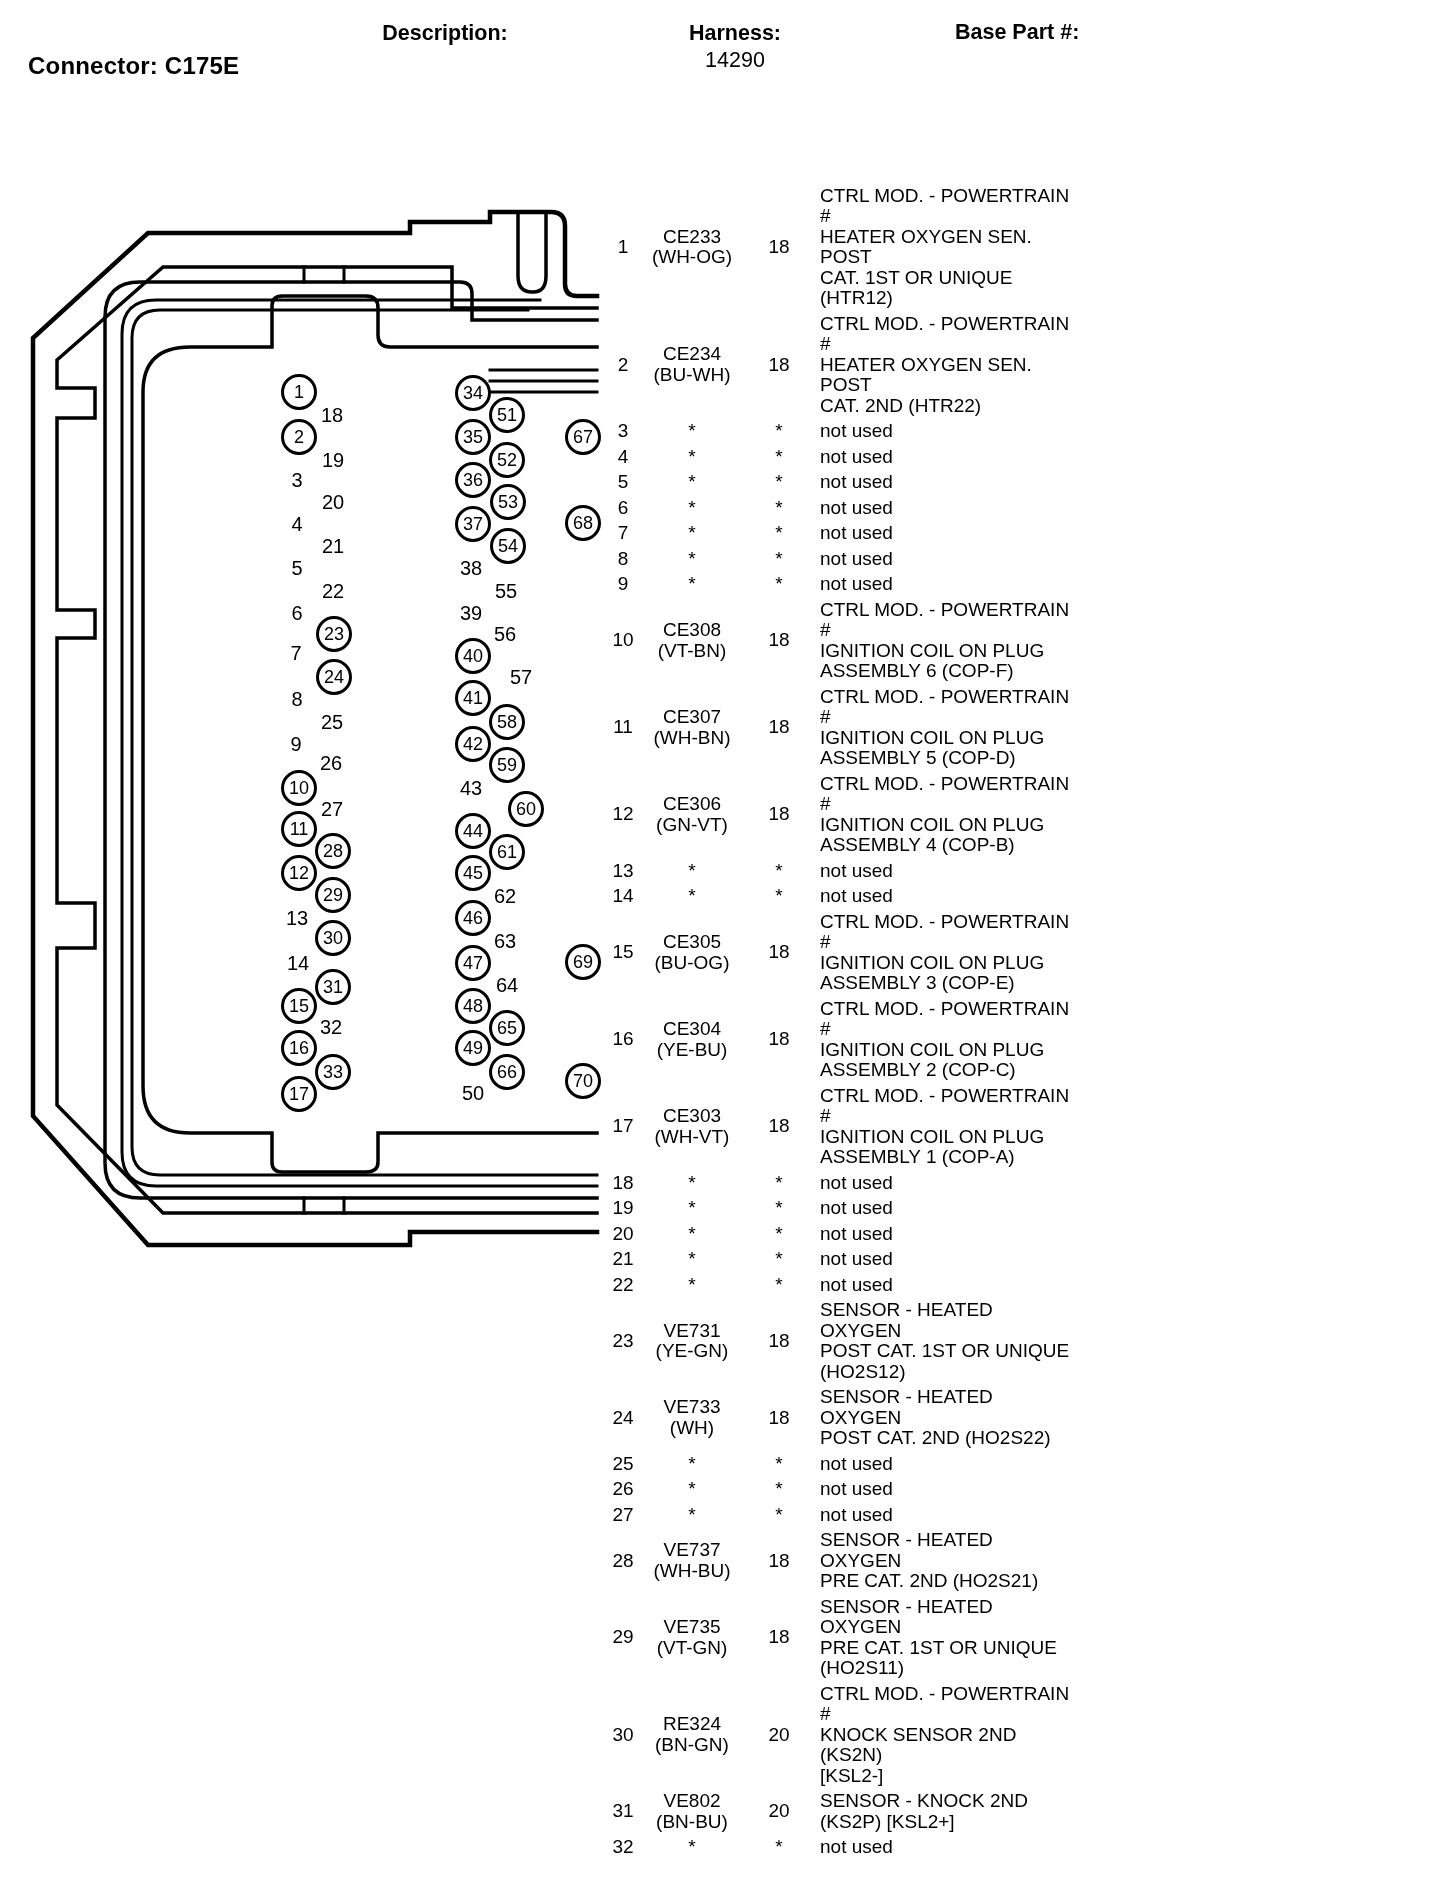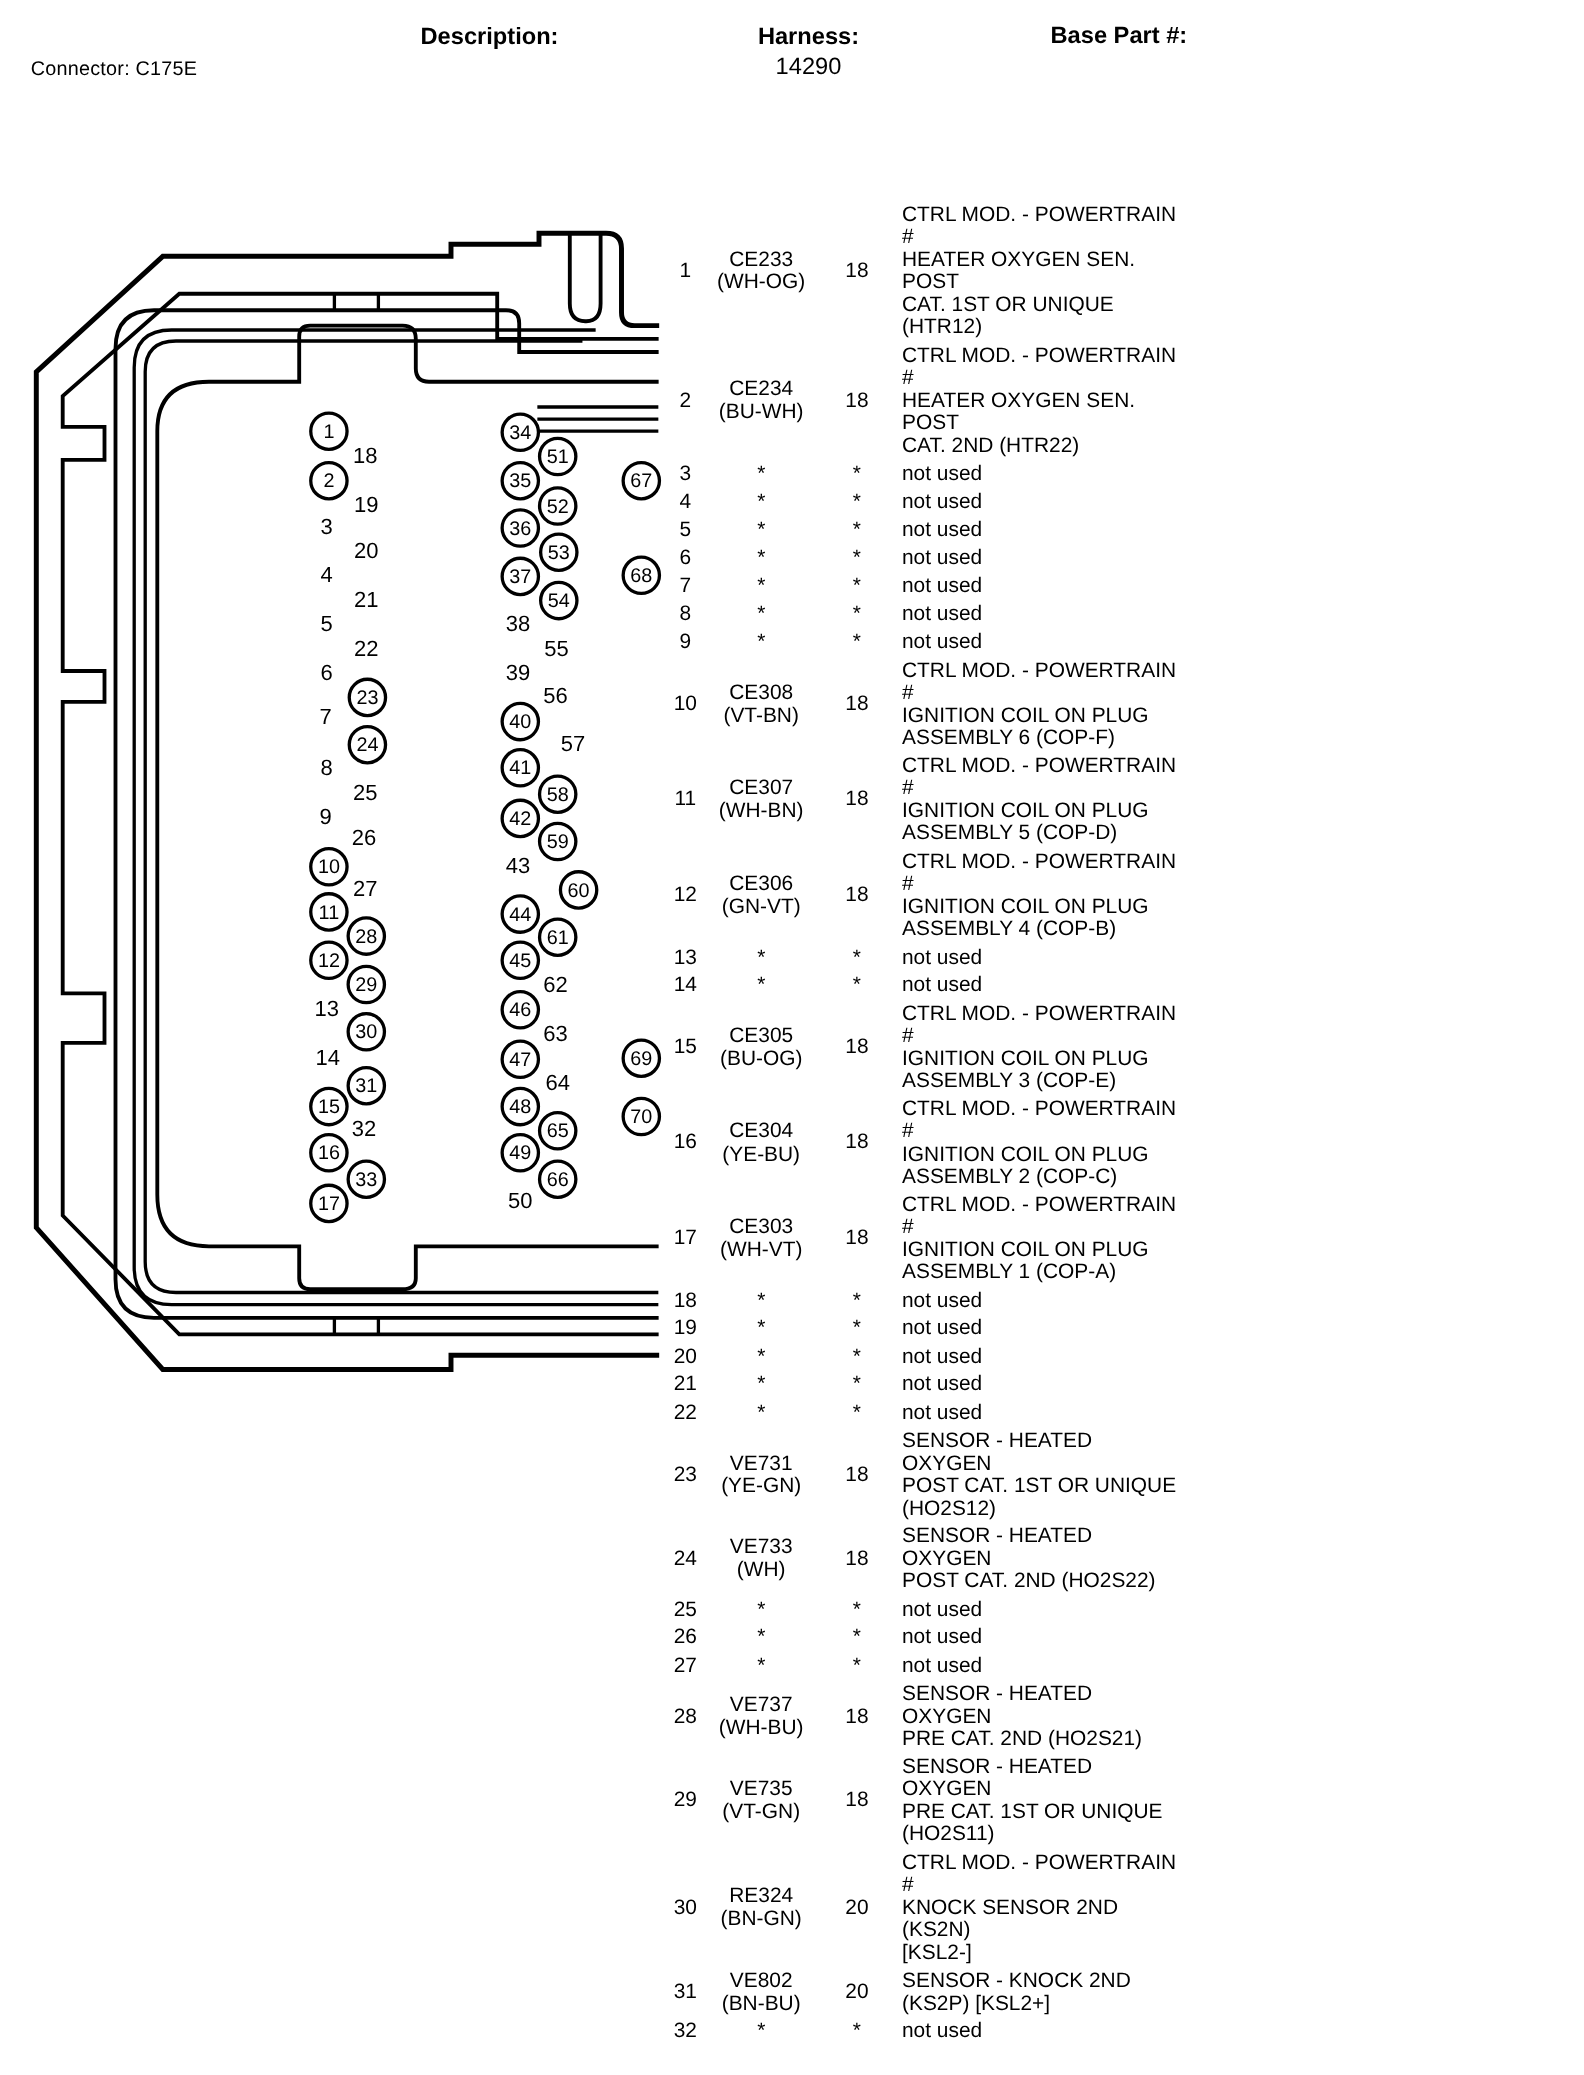--- a/index.html
+++ b/index.html
@@ -2,21 +2,21 @@
 <html><head>
 <meta charset="utf-8">
 <style>
   html,body{margin:0;padding:0}
   body{width:1440px;height:1886px;background:#ffffff;color:#000000;
        font-family:"Liberation Sans",sans-serif;position:relative;overflow:hidden}
   .abs{position:absolute}
   .b{font-weight:bold}
   .pre{white-space:pre-line}
 
-  #conn-title{left:28px;top:52px;font-size:18px;font-weight:normal;letter-spacing:.2px}
+  #conn-title{left:28px;top:52px;font-size:24px;font-weight:bold;letter-spacing:.2px}
   #desc-block{left:328px;top:20px;width:234px;text-align:center;font-size:21.5px;line-height:27px}
   #harness-block{left:652px;top:20px;width:166px;text-align:center;font-size:21.5px;line-height:27px}
   #basepart-block{left:955px;top:20px;font-size:21.5px;font-weight:bold}
 
   #connector{left:25px;top:185px;width:575px;height:1075px}
   #connector svg{position:absolute;left:0;top:0;overflow:visible}
   .pin-c{position:absolute;width:30px;height:30px;border:3px solid #000;border-radius:50%;
          display:flex;align-items:center;justify-content:center;font-size:18px;background:#fff;z-index:2}
   .pin-t{position:absolute;transform:translate(-50%,-50%);font-size:20px;z-index:2}
 
@@ -102,21 +102,21 @@
       <div class="pin-c" style="left: 465px; top: 343px;">54</div>
       <div class="pin-c" style="left: 464px; top: 519px;">58</div>
       <div class="pin-c" style="left: 464px; top: 562px;">59</div>
       <div class="pin-c" style="left: 464px; top: 606px; margin-left: 19px;">60</div>
       <div class="pin-c" style="left: 464px; top: 649px;">61</div>
       <div class="pin-c" style="left: 464px; top: 825px;">65</div>
       <div class="pin-c" style="left: 464px; top: 869px;">66</div>
       <div class="pin-c" style="left: 540px; top: 234px;">67</div>
       <div class="pin-c" style="left: 540px; top: 320px;">68</div>
       <div class="pin-c" style="left: 540px; top: 759px;">69</div>
-      <div class="pin-c" style="left: 540px; top: 812px;">70</div>
+      <div class="pin-c" style="left: 540px; top: 878px;">70</div>
       <div class="pin-t" style="left: 272px; top: 295px;">3</div>
       <div class="pin-t" style="left: 272px; top: 339px;">4</div>
       <div class="pin-t" style="left: 272px; top: 383px;">5</div>
       <div class="pin-t" style="left: 272px; top: 428px;">6</div>
       <div class="pin-t" style="left: 271px; top: 468px;">7</div>
       <div class="pin-t" style="left: 272px; top: 514px;">8</div>
       <div class="pin-t" style="left: 271px; top: 559px;">9</div>
       <div class="pin-t" style="left: 272px; top: 733px;">13</div>
       <div class="pin-t" style="left: 273px; top: 778px;">14</div>
       <div class="pin-t" style="left: 307px; top: 230px;">18</div>

